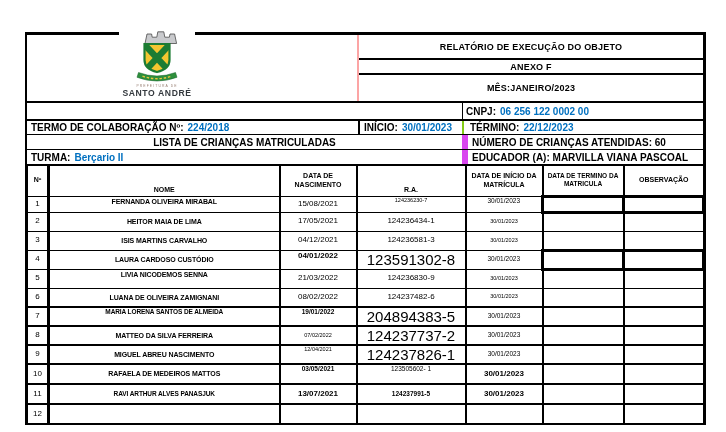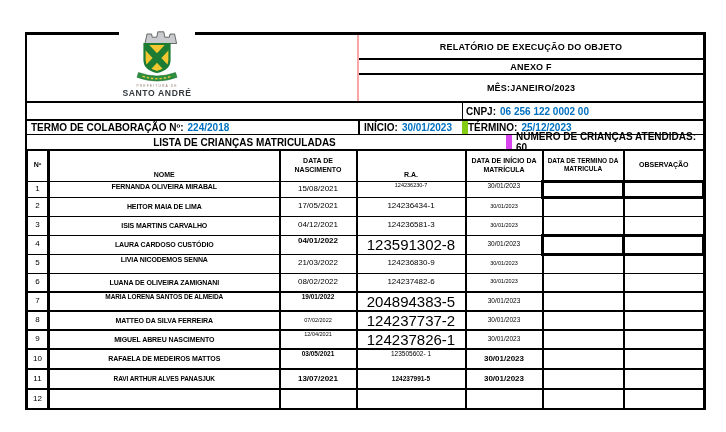--- a/index.html
+++ b/index.html
@@ -24,26 +24,26 @@
   .hrow.r2{height:13px;border-bottom:2px solid #000;}
   .hrow.r3{flex:1;}
   .logo-badge{position:absolute;left:92px;top:-7px;width:76px;height:71px;background:#fff;
     z-index:2;display:flex;align-items:flex-start;justify-content:center;}
   
   .row{display:flex;box-sizing:border-box;align-items:center;font-weight:bold;font-size:10px;}
   .cnpjrow{height:18px;border-top:2px solid #000;position:relative;}
   .cnpj-cell{position:absolute;left:435px;top:0;bottom:0;right:0;border-left:1px solid #000;
     display:flex;align-items:center;padding-left:3px;gap:4px;}
   .termorow{height:15px;border-top:2px solid #000;}
-  .listarow{height:15px;border-top:1px solid #000;gap:44px;}
+  .listarow{height:15px;border-top:1px solid #000;}
   .turmarow{height:15px;border-top:1px solid #000;}
   .cell{display:flex;align-items:center;box-sizing:border-box;height:100%;gap:4px;}
   .w-termo1{width:331px;padding-left:4px;}
   .w-termo2{width:104px;border-left:2px solid #000;padding-left:4px;}
-  .w-termo3{flex:1;border-left:6px solid #84cc16;}
+  .w-termo3{flex:1;border-left:2px solid #84cc16;padding-left:6px;}
   .w-left{width:435px;}
   .w-right{flex:1;border-left:6px solid #d946ef;padding-left:4px;}
   .center{justify-content:center;}
   .pl4{padding-left:4px;}
   .blue{color:#0070C0;}
   
   table{border-collapse:collapse;table-layout:fixed;width:676px;margin-top:0;
     border-top:2px solid #000;}
   th,td{border:1px solid #000;padding:0 1px;overflow:hidden;box-sizing:border-box;}
   th{font-size:7px;font-weight:bold;line-height:1.25;text-align:center;vertical-align:middle;height:31px;}
@@ -115,29 +115,36 @@
     <div class="cell w-termo1">
       <span>TERMO DE COLABORAÇÃO Nº:</span>
       <span class="blue">224/2018</span>
     </div>
     <div class="cell w-termo2">
       <span>INÍCIO:</span>
       <span class="blue">30/01/2023</span>
     </div>
     <div class="cell w-termo3">
       <span>TÉRMINO:</span>
-      <span class="blue">25/12/2023</span>
+      <span class="blue">22/12/2023</span>
     </div>
   </div>
 
   <div class="row listarow">
     <div class="cell w-left center">LISTA DE CRIANÇAS MATRICULADAS</div>
     <div class="cell w-right">NÚMERO DE CRIANÇAS ATENDIDAS: 60</div>
   </div>
 
+  <div class="row turmarow">
+    <div class="cell w-left pl4">
+      <span>TURMA:</span>
+      <span class="blue">Berçario II</span>
+    </div>
+    <div class="cell w-right">EDUCADOR (A): MARVILLA VIANA PASCOAL</div>
+  </div>
 
   <table>
     <colgroup>
       <col style="width:21px">
         <col style="width:231px">
         <col style="width:77px">
       <col style="width:109px">
         <col style="width:77px">
         <col style="width:81px">
         <col style="width:80px">

